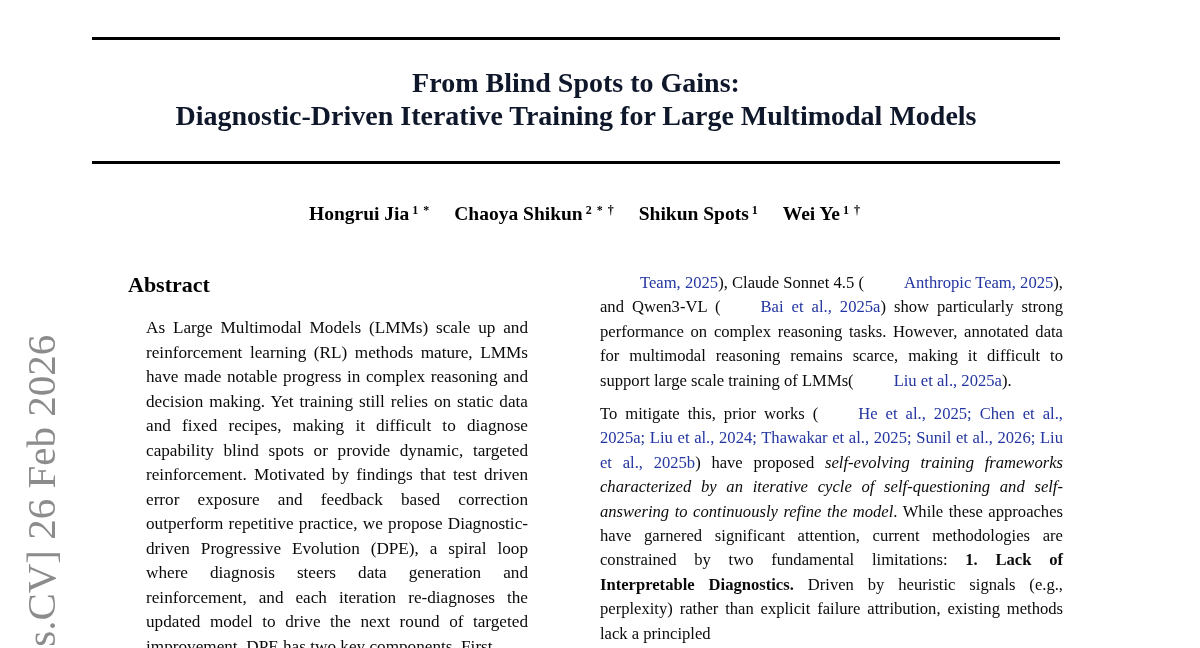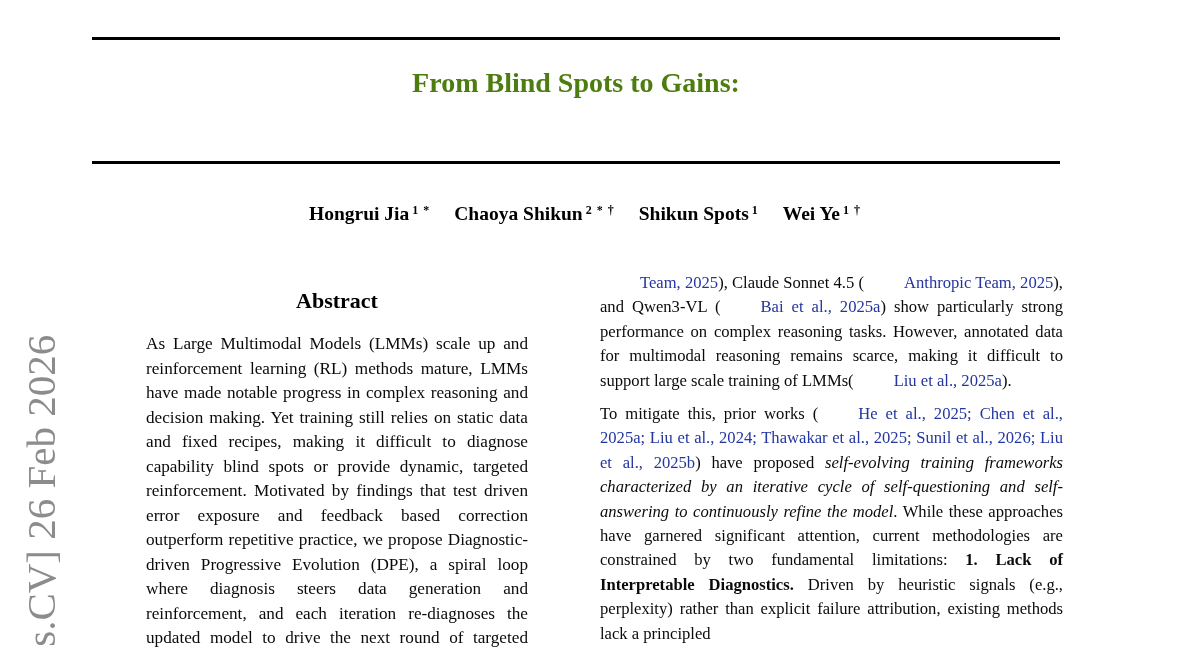--- a/index.html
+++ b/index.html
@@ -28,21 +28,21 @@
   .title {
     position: absolute;
     top: 66px;
     left: 92px;
     width: 968px;
     margin: 0;
     text-align: center;
     font-size: 28px;
     font-weight: bold;
     line-height: 33px;
-    color: #4d7c0f;
+    color: #0f172a;
   }
   .authors {
     position: absolute;
     top: 203px;
     left: 30px;
     width: 1110px;
     text-align: center;
     font-size: 19.5px;
     font-weight: bold;
     color: #000000;
@@ -56,22 +56,21 @@
     vertical-align: 6px;
     line-height: 0;
   }
   .col-left {
     position: absolute;
     left: 128px;
     top: 272px;
     width: 418px;
   }
   .abstract-head {
-    margin: 16px 0 13px 0;
-    text-align: center;
+    margin: 0 0 13px 0;
     font-size: 22px;
     font-weight: bold;
     color: #000000;
   }
   .abstract-body {
     margin: 18px;
     font-size: 17.2px;
     line-height: 24.5px;
     text-align: justify;
     hyphens: auto;
@@ -107,20 +106,21 @@
 <body>
 
 <div class="page">
 
   <div class="watermark">cs.CV] 26 Feb 2026</div>
 
   <div class="rule rule-top"></div>
 
   <h1 class="title">
     <span>From Blind Spots to Gains:</span><br>
+    <span>Diagnostic-Driven Iterative Training for Large Multimodal Models</span>
   </h1>
 
   <div class="rule rule-bottom"></div>
 
   <div class="authors"><span class="author"><span>Hongrui Jia</span><sup class="author-sup">1 *</sup></span><span class="author"><span>Chaoya Shikun</span><sup class="author-sup">2 * †</sup></span><span class="author"><span>Shikun Spots</span><sup class="author-sup">1</sup></span><span class="author"><span>Wei Ye</span><sup class="author-sup">1 †</sup></span></div>
 
   <div class="col-left">
     <h2 class="abstract-head">Abstract</h2>
     <p class="abstract-body">As Large Multimodal Models (LMMs) scale up and reinforcement learning (RL) methods mature, LMMs have made notable progress in complex reasoning and decision making. Yet training still relies on static data and fixed recipes, making it difficult to diagnose capability blind spots or provide dynamic, targeted reinforcement. Motivated by findings that test driven error exposure and feedback based correction outperform repetitive practice, we propose Diagnostic-driven Progressive Evolution (DPE), a spiral loop where diagnosis steers data generation and reinforcement, and each iteration re-diagnoses the updated model to drive the next round of targeted improvement. DPE has two key components. First</p>
   </div>

